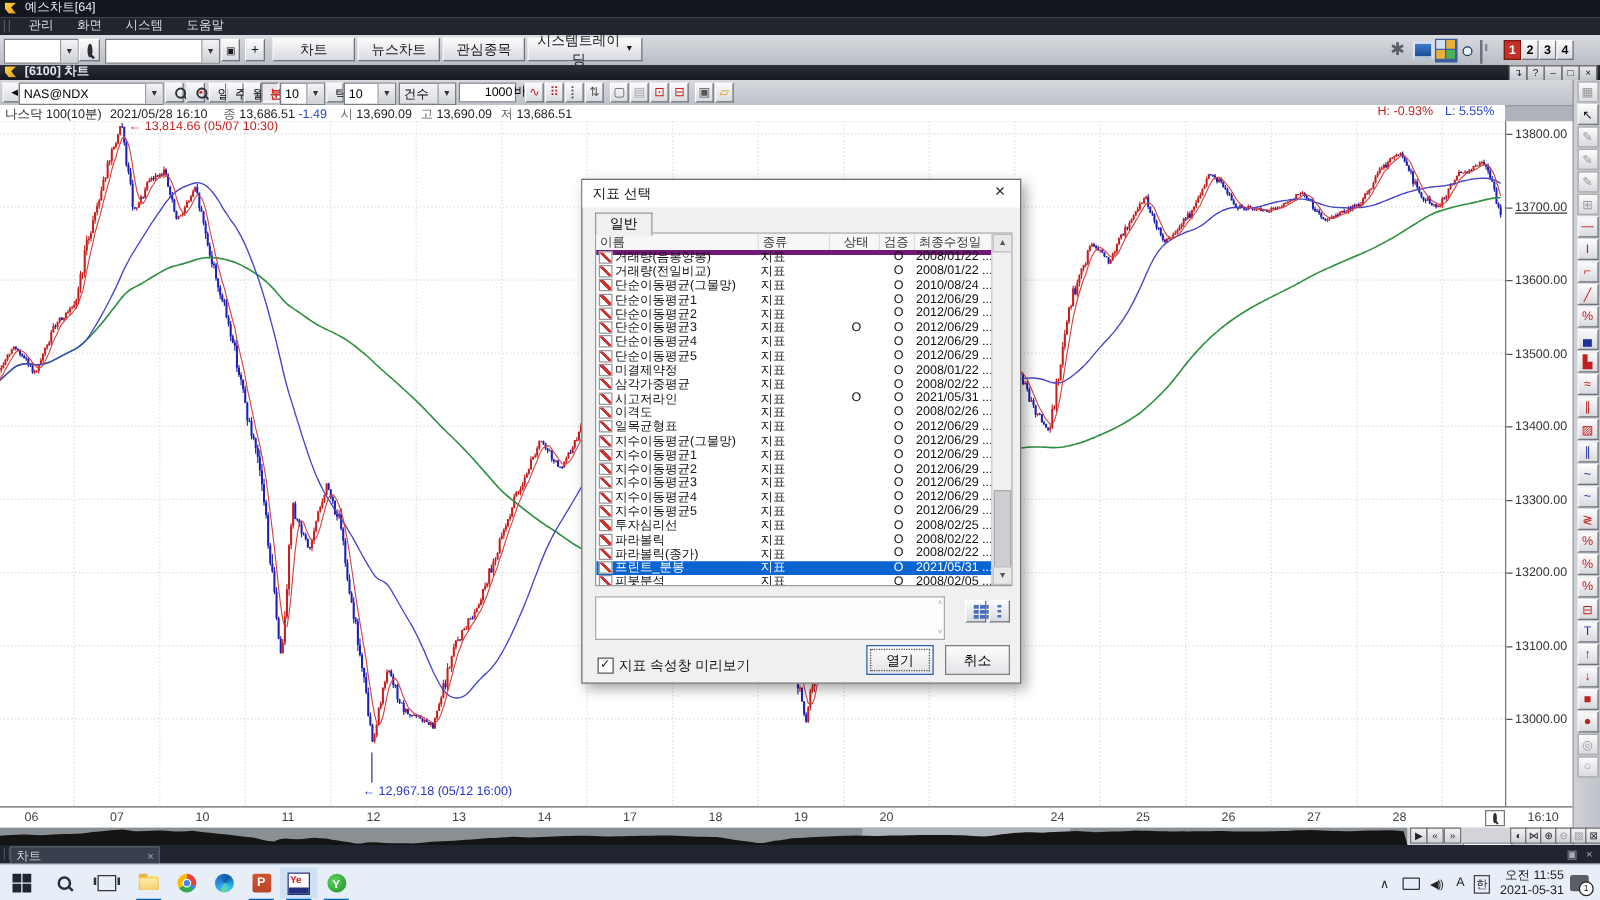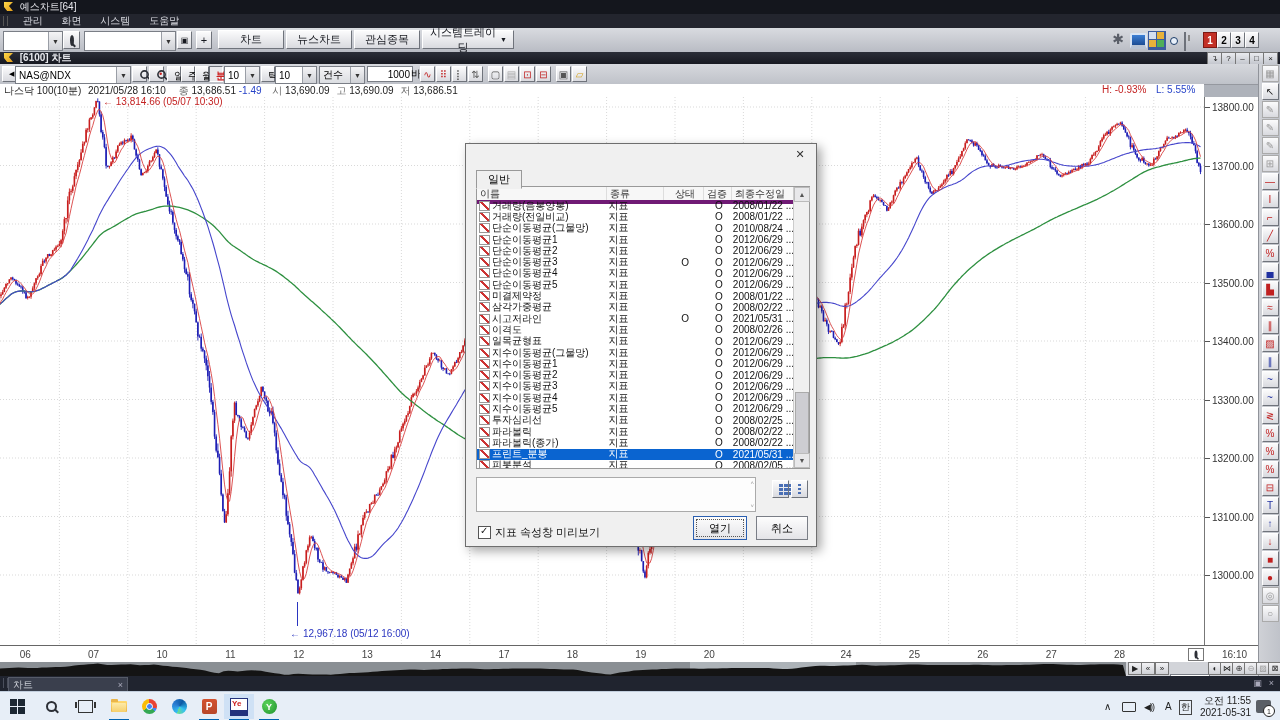--- a/index.html
+++ b/index.html
@@ -1732,21 +1732,21 @@
         <polyline points="-9.0,216.2 -7.3,213.2 -5.7,212.3 -4.0,210.6 -2.3,209.4 -0.7,207.7 1.0,206.2 2.7,204.8 4.3,203.2 6.0,201.6 7.7,200.2 9.4,198.7 11.0,197.3 12.7,196.2 14.4,195.4 16.0,194.8 17.7,194.4 19.4,194.1 21.0,193.9 22.7,194.0 24.4,194.0 26.0,194.3 27.7,194.6 29.4,194.8 31.0,194.8 32.7,194.6 34.4,194.3 36.0,193.9 37.7,193.4 39.4,192.8 41.0,192.1 42.7,191.2 44.4,190.4 46.1,189.5 47.7,188.6 49.4,187.7 51.1,186.9 52.7,186.0 54.4,185.2 56.1,184.3 57.7,183.4 59.4,182.6 61.1,181.6 62.7,180.6 64.4,179.3 66.1,178.0 67.7,176.4 69.4,174.7 71.1,172.2 72.7,169.6 74.4,166.9 76.1,164.1 77.8,161.3 79.4,158.5 81.1,155.5 82.8,152.4 84.4,149.4 86.1,146.2 87.8,143.0 89.4,139.6 91.1,136.3 92.8,132.9 94.4,129.3 96.1,125.5 97.8,121.6 99.4,118.1 101.1,114.8 102.8,111.6 104.4,108.6 106.1,105.8 107.8,103.1 109.4,100.4 111.1,97.7 112.8,95.0 114.5,92.4 116.1,89.7 117.8,87.0 119.5,84.3 121.1,81.7 122.8,79.3 124.5,76.8 126.1,74.3 127.8,72.0 129.5,69.5 131.1,67.1 132.8,64.8 134.5,62.7 136.1,60.8 137.8,59.0 139.5,57.4 141.1,56.1 142.8,54.9 144.5,53.9 146.2,52.9 147.8,52.2 149.5,51.6 151.2,50.9 152.8,50.3 154.5,49.8 156.2,49.4 157.8,49.2 159.5,49.3 161.2,49.7 162.8,50.4 164.5,51.3 166.2,52.7 167.8,54.3 169.5,56.2 171.2,58.2 172.8,60.4 174.5,63.0 176.2,65.8 177.8,68.7 179.5,71.4 181.2,73.9 182.9,76.4 184.5,79.0 186.2,81.2 187.9,83.5 189.5,86.2 191.2,89.1 192.9,92.1 194.5,95.3 196.2,98.9 197.9,102.8 199.5,106.8 201.2,111.1 202.9,115.5 204.5,120.0 206.2,124.7 207.9,129.6 209.5,134.8 211.2,140.3 212.9,146.0 214.6,152.0 216.2,158.1 217.9,164.3 219.6,170.6 221.2,177.3 222.9,184.4 224.6,191.6 226.2,198.8 227.9,205.6 229.6,212.1 231.2,217.8 232.9,223.3 234.6,228.5 236.2,234.0 237.9,239.5 239.6,244.7 241.2,250.1 242.9,255.3 244.6,260.4 246.2,265.4 247.9,270.3 249.6,274.9 251.3,279.4 252.9,283.4 254.6,287.1 256.3,290.7 257.9,294.0 259.6,297.2 261.3,300.0 262.9,302.7 264.6,305.4 266.3,308.1 267.9,310.9 269.6,313.3 271.3,315.7 272.9,318.2 274.6,320.7 276.3,323.3 277.9,326.0 279.6,328.9 281.3,331.6 283.0,334.7 284.6,337.5 286.3,340.7 288.0,343.8 289.6,346.8 291.3,349.7 293.0,352.7 294.6,355.5 296.3,358.2 298.0,361.1 299.6,363.4 301.3,365.2 303.0,366.4 304.6,367.2 306.3,368.0 308.0,369.1 309.6,370.4 311.3,372.5 313.0,375.0 314.6,378.1 316.3,380.8 318.0,383.8 319.7,386.8 321.3,389.6 323.0,392.6 324.7,395.4 326.3,398.2 328.0,401.0 329.7,403.9 331.3,406.9 333.0,410.2 334.7,413.6 336.3,417.1 338.0,420.8 339.7,424.5 341.3,428.5 343.0,432.4 344.7,436.2 346.3,440.0 348.0,443.4 349.7,446.6 351.4,449.8 353.0,452.6 354.7,455.0 356.4,457.0 358.0,458.5 359.7,459.8 361.4,460.7 363.0,461.1 364.7,461.4 366.4,461.4 368.0,461.1 369.7,460.5 371.4,459.7 373.0,458.6 374.7,457.0 376.4,455.2 378.0,453.2 379.7,451.1 381.4,449.2 383.0,447.4 384.7,445.7 386.4,444.1 388.1,442.5 389.7,441.0 391.4,439.3 393.1,437.6 394.7,435.5 396.4,433.4 398.1,431.0 399.7,428.2 401.4,425.5 403.1,422.4 404.7,419.4 406.4,416.1 408.1,412.8 409.7,409.3 411.4,405.7 413.1,402.0 414.7,398.2 416.4,394.4 418.1,390.5 419.8,386.4 421.4,382.3 423.1,378.0 424.8,373.6 426.4,369.1 428.1,364.7 429.8,360.4 431.4,356.0 433.1,351.7 434.8,347.7 436.4,343.7 438.1,340.1 439.8,336.5 441.4,333.2 443.1,330.1 444.8,327.1 446.4,324.2 448.1,321.4 449.8,318.6 451.4,315.9 453.1,313.0 454.8,310.3 456.5,307.5 458.1,304.6 459.8,301.8 461.5,299.0 463.1,296.1 464.8,293.2 466.5,290.5 468.1,287.8 469.8,284.9 471.5,282.3 473.1,279.6 474.8,277.1 476.5,274.6 478.1,272.2 479.8,270.0 481.5,267.8 483.1,265.7 484.8,263.6 486.5,261.6 488.2,259.6 489.8,257.7 491.5,256.1 493.2,254.4 494.8,252.8 496.5,251.3 498.2,249.9 499.8,248.7 501.5,247.6 503.2,246.7 504.8,245.9 506.5,245.2 508.2,244.7 509.8,244.3 511.5,244.1 513.2,244.0 514.8,243.8 516.5,243.4 518.2,243.1 519.8,242.7 521.5,242.1 523.2,241.4 524.9,240.8 526.5,240.0 528.2,239.1 529.9,238.2 531.5,237.3 533.2,236.6 534.9,235.9 536.5,235.1 538.2,234.4 539.9,233.7 541.5,233.0 543.2,232.5 544.9,232.0 546.5,231.5 548.2,231.1 549.9,230.8 551.5,230.5 553.2,230.2 554.9,229.9 556.6,229.5 558.2,229.3 559.9,229.0 561.6,228.8 563.2,228.5 564.9,228.3 566.6,228.1 568.2,228.0 569.9,228.1 571.6,228.1 573.2,228.2 574.9,228.3 576.6,228.5 578.2,228.6 579.9,228.7 581.6,228.9 583.2,229.1 584.9,229.2 586.6,229.4 588.2,229.5 589.9,229.6 591.6,229.8 593.3,229.9 594.9,230.0 596.6,230.3 598.3,230.6 599.9,230.9 601.6,231.4 603.3,231.9 604.9,232.6 606.6,233.1 608.3,233.9 609.9,234.8 611.6,235.9 613.3,237.3 614.9,238.9 616.6,240.9 618.3,243.1 619.9,245.4 621.6,248.2 623.3,251.2 625.0,254.2 626.6,257.6 628.3,261.1 630.0,264.9 631.6,268.9 633.3,273.0 635.0,277.6 636.6,282.1 638.3,287.1 640.0,292.0 641.6,297.2 643.3,302.7 645.0,308.2 646.6,313.6 648.3,318.6 650.0,323.4 651.6,327.9 653.3,332.1 655.0,336.1 656.6,339.5 658.3,342.8 660.0,345.7 661.7,348.5 663.3,350.9 665.0,353.1 666.7,355.1 668.3,356.8 670.0,358.2 671.7,359.3 673.3,360.3 675.0,361.3 676.7,362.1 678.3,362.8 680.0,363.4 681.7,363.9 683.3,364.3 685.0,364.5 686.7,364.7 688.3,364.6 690.0,364.4 691.7,364.0 693.4,363.2 695.0,362.2 696.7,360.7 698.4,359.1 700.0,357.2 701.7,354.9 703.4,352.2 705.0,349.5 706.7,346.4 708.4,343.1 710.0,339.5 711.7,335.6 713.4,331.7 715.0,327.3 716.7,322.9 718.4,318.1 720.0,313.3 721.7,308.2 723.4,302.8 725.0,297.3 726.7,292.0 728.4,287.0 730.1,282.1 731.7,277.5 733.4,273.2 735.1,269.2 736.7,265.5 738.4,262.0 740.1,258.9 741.7,255.8 743.4,253.1 745.1,250.6 746.7,248.2 748.4,246.0 750.1,244.2 751.7,242.4 753.4,240.8 755.1,239.0 756.7,237.4 758.4,235.8 760.1,234.2 761.8,232.7 763.4,231.1 765.1,229.7 766.8,228.4 768.4,227.1 770.1,225.8 771.8,224.6 773.4,223.4 775.1,222.3 776.8,221.1 778.4,220.1 780.1,219.0 781.8,218.1 783.4,217.1 785.1,216.3 786.8,215.4 788.4,214.6 790.1,213.9 791.8,213.1 793.4,212.5 795.1,211.9 796.8,211.3 798.5,210.7 800.1,210.2 801.8,209.7 803.5,209.2 805.1,208.8 806.8,208.5 808.5,208.1 810.1,207.7 811.8,207.3 813.5,207.0 815.1,206.5 816.8,206.2 818.5,205.9 820.1,205.7 821.8,205.5 823.5,205.4 825.1,205.4 826.8,205.4 828.5,205.6 830.2,205.8 831.8,206.0 833.5,206.4 835.2,206.8 836.8,207.5 838.5,208.0 840.2,208.7 841.8,209.0 843.5,209.4 845.2,209.3 846.8,209.3 848.5,209.0 850.2,208.5 851.8,207.7 853.5,206.8 855.2,205.7 856.8,204.6 858.5,203.2 860.2,202.0 861.8,200.6 863.5,199.1 865.2,197.5 866.9,195.9 868.5,194.3 870.2,192.4 871.9,190.5 873.5,188.5 875.2,186.5 876.9,184.5 878.5,182.7 880.2,180.7 881.9,178.8 883.5,177.0 885.2,175.2 886.9,173.4 888.5,171.6 890.2,169.7 891.9,167.7 893.5,165.6 895.2,163.3 896.9,161.0 898.6,158.5 900.2,155.9 901.9,153.3 903.6,150.3 905.2,147.3 906.9,144.1 908.6,140.7 910.2,137.3 911.9,133.8 913.6,130.1 915.2,126.4 916.9,122.5 918.6,118.8 920.2,115.2 921.9,112.0 923.6,108.9 925.2,106.4 926.9,103.8 928.6,101.7 930.2,99.9 931.9,98.3 933.6,97.0 935.3,95.8 936.9,94.7 938.6,93.8 940.3,92.7 941.9,91.9 943.6,91.1 945.3,90.3 946.9,89.5 948.6,88.8 950.3,88.2 951.9,87.7 953.6,87.1 955.3,86.5 956.9,85.7 958.6,84.8 960.3,83.9 961.9,82.9 963.6,81.7 965.3,80.4 967.0,78.9 968.6,77.5 970.3,76.2 972.0,74.9 973.6,73.9 975.3,72.9 977.0,72.0 978.6,71.2 980.3,70.6 982.0,70.0 983.6,69.6 985.3,69.2 987.0,69.0 988.6,69.0 990.3,69.0 992.0,69.0 993.6,69.1 995.3,69.2 997.0,69.5 998.6,69.5 1000.3,69.4 1002.0,69.3 1003.7,69.1 1005.3,68.8 1007.0,68.4 1008.7,68.0 1010.3,67.5 1012.0,67.0 1013.7,66.6 1015.3,66.1 1017.0,65.6 1018.7,65.2 1020.3,64.8 1022.0,64.4 1023.7,64.1 1025.3,63.8 1027.0,63.5 1028.7,63.3 1030.3,63.1 1032.0,62.8 1033.7,62.6 1035.4,62.5 1037.0,62.4 1038.7,62.3 1040.4,62.3 1042.0,62.3 1043.7,62.5 1045.4,62.8 1047.0,63.3 1048.7,63.7 1050.4,64.2 1052.0,64.8 1053.7,65.3 1055.4,65.8 1057.0,66.4 1058.7,66.9 1060.4,67.5 1062.0,67.9 1063.7,68.3 1065.4,68.5 1067.0,68.8 1068.7,68.9 1070.4,69.0 1072.1,69.1 1073.7,69.2 1075.4,69.2 1077.1,69.3 1078.7,69.3 1080.4,69.3 1082.1,69.3 1083.7,69.2 1085.4,69.1 1087.1,69.1 1088.7,69.0 1090.4,68.8 1092.1,68.5 1093.7,68.2 1095.4,67.9 1097.1,67.5 1098.7,67.1 1100.4,66.6 1102.1,66.0 1103.8,65.4 1105.4,64.7 1107.1,64.1 1108.8,63.5 1110.4,62.8 1112.1,62.1 1113.8,61.4 1115.4,60.7 1117.1,60.1 1118.8,59.4 1120.4,58.7 1122.1,58.1 1123.8,57.6 1125.4,57.0 1127.1,56.5 1128.8,56.1 1130.4,55.6 1132.1,55.1 1133.8,54.8 1135.4,54.4 1137.1,54.1 1138.8,53.7 1140.5,53.4 1142.1,53.1 1143.8,52.8 1145.5,52.6 1147.1,52.4 1148.8,52.3 1150.5,52.1 1152.1,52.0 1153.8,51.8 1155.5,51.6 1157.1,51.3 1158.8,51.0 1160.5,50.6 1162.1,50.2 1163.8,49.8 1165.5,49.3 1167.1,48.7 1168.8,48.2 1170.5,47.8 1172.2,47.4 1173.8,47.1 1175.5,46.7 1177.2,46.4 1178.8,46.1 1180.5,46.0 1182.2,45.8 1183.8,45.7 1185.5,45.6 1187.2,45.6 1188.8,45.6 1190.5,45.8 1192.2,46.1 1193.8,46.5 1195.5,47.0 1197.2,47.9 1198.8,48.7 1200.5,49.7 " fill="none" stroke="#4646cc" stroke-width="1.1"></polyline>
         <polyline points="-9.0,216.2 -7.3,213.2 -5.7,212.3 -4.0,210.6 -2.3,209.4 -0.7,207.7 1.0,204.5 2.7,202.0 4.3,198.7 6.0,195.6 7.7,192.6 9.4,189.8 11.0,187.0 12.7,184.8 14.4,183.6 16.0,183.5 17.7,183.8 19.4,184.9 21.0,186.5 22.7,188.7 24.4,190.7 26.0,193.1 27.7,195.1 29.4,196.8 31.0,197.5 32.7,196.9 34.4,195.4 36.0,192.1 37.7,188.7 39.4,184.9 41.0,180.7 42.7,176.1 44.4,172.5 46.1,169.1 47.7,165.4 49.4,162.3 51.1,160.4 52.7,158.6 54.4,156.7 56.1,154.8 57.7,153.5 59.4,151.4 61.1,149.1 62.7,145.9 64.4,140.8 66.1,136.0 67.7,128.4 69.4,119.7 71.1,111.5 72.7,104.1 74.4,96.9 76.1,88.9 77.8,83.0 79.4,77.7 81.1,71.3 82.8,64.2 84.4,58.5 86.1,51.8 87.8,45.9 89.4,39.1 91.1,33.2 92.8,28.4 94.4,22.6 96.1,17.8 97.8,13.3 99.4,12.4 101.1,14.9 102.8,18.6 104.4,25.2 106.1,36.0 107.8,46.9 109.4,55.5 111.1,60.6 112.8,63.9 114.5,65.8 116.1,63.4 117.8,59.9 119.5,56.3 121.1,52.9 122.8,50.6 124.5,47.6 126.1,45.9 127.8,44.9 129.5,44.2 131.1,43.1 132.8,42.4 134.5,43.9 136.1,46.3 137.8,49.7 139.5,54.5 141.1,61.1 142.8,66.6 144.5,70.5 146.2,73.0 147.8,74.1 149.5,72.8 151.2,70.4 152.8,67.8 154.5,64.6 156.2,61.0 157.8,59.0 159.5,59.9 161.2,61.3 162.8,64.9 164.5,70.5 166.2,78.4 167.8,86.7 169.5,94.2 171.2,101.3 172.8,108.6 174.5,115.8 176.2,122.4 177.8,128.4 179.5,133.5 181.2,140.5 182.9,146.6 184.5,153.2 186.2,159.5 187.9,165.6 189.5,174.3 191.2,181.9 192.9,189.3 194.5,196.3 196.2,204.4 197.9,214.3 199.5,221.5 201.2,229.6 202.9,237.4 204.5,245.3 206.2,252.4 207.9,259.1 209.5,267.5 211.2,276.4 212.9,286.6 214.6,299.6 216.2,313.8 217.9,327.3 219.6,341.6 221.2,357.1 222.9,373.6 224.6,387.9 226.2,398.5 227.9,404.5 229.6,404.2 231.2,394.5 232.9,379.4 234.6,359.5 236.2,342.9 237.9,330.0 239.6,321.3 241.2,319.8 242.9,321.0 244.6,325.7 246.2,329.5 247.9,333.3 249.6,335.5 251.3,335.2 252.9,333.4 254.6,329.7 256.3,324.3 257.9,318.1 259.6,311.9 261.3,305.6 262.9,301.3 264.6,299.4 266.3,298.7 267.9,300.3 269.6,303.3 271.3,307.3 272.9,312.6 274.6,318.4 276.3,326.7 277.9,335.4 279.6,345.6 281.3,357.4 283.0,369.4 284.6,380.1 286.3,391.1 288.0,401.2 289.6,411.1 291.3,421.1 293.0,430.9 294.6,443.5 296.3,454.2 298.0,465.7 299.6,474.6 301.3,480.9 303.0,483.0 304.6,481.3 306.3,476.4 308.0,468.5 309.6,460.0 311.3,452.9 313.0,448.7 314.6,446.2 316.3,445.8 318.0,448.1 319.7,452.2 321.3,456.5 323.0,461.3 324.7,464.5 326.3,468.4 328.0,470.5 329.7,472.2 331.3,473.8 333.0,474.4 334.7,475.2 336.3,475.8 338.0,476.6 339.7,477.2 341.3,478.1 343.0,479.3 344.7,480.3 346.3,481.6 348.0,481.2 349.7,479.9 351.4,477.6 353.0,473.9 354.7,468.7 356.4,463.2 358.0,456.5 359.7,450.7 361.4,444.3 363.0,437.6 364.7,431.9 366.4,425.6 368.0,421.8 369.7,416.8 371.4,413.1 373.0,410.6 374.7,407.7 376.4,404.9 378.0,402.1 379.7,399.7 381.4,396.9 383.0,393.7 384.7,391.3 386.4,387.3 388.1,383.0 389.7,379.2 391.4,374.0 393.1,369.7 394.7,364.6 396.4,360.6 398.1,356.1 399.7,350.2 401.4,345.8 403.1,340.1 404.7,335.3 406.4,330.0 408.1,325.1 409.7,320.9 411.4,315.7 413.1,310.8 414.7,306.3 416.4,302.3 418.1,298.0 419.8,294.0 421.4,290.9 423.1,287.8 424.8,283.5 426.4,279.2 428.1,275.3 429.8,271.4 431.4,267.1 433.1,263.4 434.8,261.2 436.4,260.1 438.1,259.5 439.8,259.8 441.4,262.2 443.1,264.9 444.8,267.1 446.4,269.6 448.1,271.8 449.8,274.0 451.4,274.3 453.1,273.8 454.8,272.8 456.5,271.0 458.1,268.4 459.8,264.8 461.5,261.8 463.1,258.3 464.8,254.7 466.5,251.4 468.1,248.1 469.8,244.4 471.5,240.8 473.1,238.0 474.8,235.8 476.5,233.5 478.1,231.8 479.8,230.8 481.5,229.5 483.1,228.5 484.8,227.5 486.5,225.6 488.2,223.9 489.8,222.6 491.5,221.9 493.2,220.6 494.8,219.9 496.5,220.1 498.2,220.4 499.8,222.2 501.5,223.5 503.2,225.7 504.8,228.2 506.5,230.5 508.2,233.8 509.8,236.1 511.5,239.1 513.2,241.9 514.8,244.1 516.5,245.8 518.2,246.7 519.8,247.1 521.5,246.1 523.2,244.4 524.9,243.2 526.5,241.8 528.2,239.8 529.9,237.7 531.5,236.1 533.2,235.2 534.9,233.5 536.5,231.8 538.2,230.3 539.9,228.7 541.5,227.4 543.2,225.7 544.9,224.2 546.5,223.2 548.2,221.9 549.9,221.3 551.5,220.4 553.2,219.5 554.9,218.6 556.6,217.6 558.2,217.3 559.9,216.4 561.6,215.9 563.2,215.3 564.9,214.8 566.6,214.3 568.2,214.1 569.9,214.9 571.6,216.4 573.2,218.1 574.9,220.0 576.6,222.6 578.2,225.3 579.9,227.6 581.6,230.0 583.2,232.7 584.9,235.6 586.6,238.1 588.2,240.8 589.9,243.4 591.6,246.2 593.3,248.2 594.9,250.4 596.6,252.8 598.3,255.0 599.9,257.1 601.6,258.9 603.3,260.9 604.9,263.3 606.6,264.7 608.3,266.3 609.9,268.7 611.6,272.3 613.3,278.4 614.9,284.3 616.6,294.1 618.3,304.0 619.9,313.7 621.6,325.2 623.3,336.4 625.0,346.7 626.6,356.6 628.3,365.8 630.0,377.4 631.6,386.5 633.3,394.4 635.0,405.7 636.6,413.9 638.3,425.2 640.0,433.3 641.6,442.3 643.3,452.2 645.0,459.9 646.6,465.8 648.3,466.1 650.0,465.9 651.6,461.5 653.3,453.5 655.0,442.7 656.6,430.3 658.3,419.4 660.0,406.0 661.7,395.1 663.3,383.5 665.0,371.9 666.7,362.8 668.3,352.8 670.0,343.5 671.7,332.7 673.3,323.3 675.0,316.2 676.7,308.8 678.3,302.6 680.0,298.5 681.7,295.3 683.3,292.8 685.0,288.4 686.7,285.0 688.3,281.3 690.0,277.0 691.7,273.2 693.4,269.3 695.0,265.7 696.7,262.5 698.4,259.4 700.0,256.2 701.7,252.5 703.4,248.7 705.0,245.3 706.7,241.7 708.4,238.2 710.0,235.2 711.7,232.7 713.4,229.9 715.0,228.4 716.7,226.4 718.4,225.3 720.0,223.8 721.7,222.7 723.4,221.7 725.0,220.0 726.7,218.7 728.4,217.5 730.1,216.7 731.7,216.1 733.4,216.4 735.1,217.5 736.7,218.2 738.4,219.4 740.1,220.2 741.7,221.5 743.4,222.5 745.1,223.0 746.7,224.4 748.4,224.9 750.1,225.7 751.7,225.5 753.4,224.9 755.1,224.0 756.7,222.1 758.4,220.9 760.1,219.0 761.8,217.7 763.4,215.6 765.1,214.1 766.8,213.1 768.4,211.4 770.1,209.9 771.8,208.1 773.4,207.1 775.1,206.0 776.8,204.4 778.4,203.2 780.1,201.8 781.8,200.6 783.4,198.9 785.1,197.5 786.8,196.0 788.4,194.4 790.1,193.8 791.8,193.0 793.4,193.1 795.1,193.2 796.8,193.7 798.5,194.0 800.1,194.5 801.8,195.1 803.5,195.2 805.1,195.1 806.8,195.7 808.5,196.7 810.1,196.9 811.8,197.4 813.5,198.3 815.1,199.4 816.8,200.1 818.5,202.0 820.1,204.0 821.8,206.5 823.5,210.4 825.1,214.0 826.8,218.1 828.5,222.2 830.2,226.3 831.8,229.6 833.5,232.4 835.2,235.6 836.8,238.5 838.5,240.5 840.2,242.4 841.8,241.7 843.5,239.7 845.2,233.9 846.8,227.5 848.5,218.8 850.2,208.1 851.8,198.1 853.5,186.8 855.2,177.0 856.8,167.2 858.5,157.0 860.2,150.0 861.8,143.2 863.5,137.0 865.2,131.8 866.9,126.3 868.5,123.0 870.2,117.2 871.9,112.3 873.5,108.1 875.2,105.2 876.9,102.9 878.5,101.1 880.2,101.0 881.9,101.8 883.5,103.4 885.2,104.9 886.9,106.9 888.5,108.2 890.2,108.7 891.9,108.6 893.5,107.0 895.2,104.5 896.9,100.6 898.6,97.3 900.2,93.9 901.9,90.8 903.6,87.9 905.2,85.5 906.9,82.9 908.6,79.7 910.2,77.2 911.9,74.0 913.6,71.3 915.2,68.5 916.9,66.0 918.6,65.4 920.2,65.9 921.9,67.3 923.6,69.8 925.2,73.7 926.9,77.8 928.6,81.6 930.2,85.2 931.9,88.9 933.6,91.2 935.3,92.5 936.9,93.8 938.6,93.8 940.3,92.9 941.9,91.3 943.6,89.7 945.3,87.9 946.9,85.4 948.6,83.2 950.3,80.7 951.9,79.0 953.6,76.7 955.3,74.4 956.9,72.2 958.6,69.4 960.3,67.0 961.9,63.1 963.6,59.9 965.3,56.2 967.0,52.4 968.6,49.4 970.3,46.7 972.0,45.3 973.6,44.8 975.3,44.8 977.0,45.8 978.6,47.4 980.3,49.2 982.0,51.4 983.6,53.1 985.3,56.0 987.0,58.9 988.6,61.5 990.3,64.2 992.0,65.7 993.6,67.3 995.3,68.5 997.0,69.3 998.6,69.2 1000.3,69.1 1002.0,69.6 1003.7,70.0 1005.3,70.0 1007.0,69.7 1008.7,70.4 1010.3,70.6 1012.0,70.7 1013.7,71.0 1015.3,71.3 1017.0,71.3 1018.7,70.9 1020.3,70.7 1022.0,70.4 1023.7,69.8 1025.3,69.1 1027.0,68.5 1028.7,67.8 1030.3,67.0 1032.0,66.0 1033.7,65.1 1035.4,64.1 1037.0,62.9 1038.7,61.8 1040.4,60.6 1042.0,59.5 1043.7,59.0 1045.4,58.9 1047.0,59.6 1048.7,60.4 1050.4,62.4 1052.0,64.8 1053.7,66.8 1055.4,68.7 1057.0,71.1 1058.7,73.7 1060.4,75.2 1062.0,76.3 1063.7,77.3 1065.4,77.7 1067.0,77.7 1068.7,77.2 1070.4,76.4 1072.1,75.5 1073.7,74.6 1075.4,74.1 1077.1,73.4 1078.7,72.3 1080.4,71.6 1082.1,70.6 1083.7,70.0 1085.4,68.9 1087.1,68.2 1088.7,67.8 1090.4,66.4 1092.1,64.8 1093.7,63.1 1095.4,61.2 1097.1,58.8 1098.7,55.9 1100.4,53.0 1102.1,50.2 1103.8,47.0 1105.4,44.1 1107.1,40.9 1108.8,38.9 1110.4,36.9 1112.1,35.0 1113.8,33.5 1115.4,32.0 1117.1,30.6 1118.8,29.0 1120.4,27.8 1122.1,27.6 1123.8,28.1 1125.4,29.3 1127.1,31.4 1128.8,33.6 1130.4,37.7 1132.1,41.0 1133.8,44.4 1135.4,47.9 1137.1,51.4 1138.8,55.2 1140.5,57.5 1142.1,59.6 1143.8,61.7 1145.5,63.4 1147.1,64.4 1148.8,65.3 1150.5,66.0 1152.1,67.2 1153.8,66.5 1155.5,65.7 1157.1,64.5 1158.8,62.1 1160.5,59.3 1162.1,56.3 1163.8,53.9 1165.5,50.8 1167.1,47.7 1168.8,45.6 1170.5,44.0 1172.2,42.4 1173.8,41.4 1175.5,40.6 1177.2,40.3 1178.8,39.4 1180.5,38.5 1182.2,37.7 1183.8,36.4 1185.5,35.3 1187.2,34.6 1188.8,34.6 1190.5,35.3 1192.2,37.1 1193.8,39.7 1195.5,43.2 1197.2,48.4 1198.8,53.8 1200.5,59.7 " fill="none" stroke="#d84040" stroke-width="0.9"></polyline>
       </svg>
   <div class="anno high" style="left: 103.02px; top: -1.02px; color: rgb(195, 34, 34);">← 13,814.66 (05/07 10:30)</div>
       <div class="anno low" style="left: 290.116px; top: 531.305px; color: rgb(42, 53, 192);">← 12,967.18 (05/12 16:00)</div>
     </div>
   <div class="abs" id="y-axis">
       <div class="ytick" style="top: 10px;"></div>
       <div class="ylab" style="top: 5px;">13800.00</div>
       <div class="ytick" style="top: 68.5px;"></div>
-      <div class="ylab" style="top: 63.5px;">13700.00</div>
+      <div class="ylab" style="top: 63.5px; text-decoration: underline;">13700.00</div>
       <div class="ytick" style="top: 127px;"></div>
       <div class="ylab" style="top: 122px;">13600.00</div>
       <div class="ytick" style="top: 185.5px;"></div>
       <div class="ylab" style="top: 180.5px;">13500.00</div>
       <div class="ytick" style="top: 244px;"></div>
       <div class="ylab" style="top: 239px;">13400.00</div>
       <div class="ytick" style="top: 302.5px;"></div>
       <div class="ylab" style="top: 297.5px;">13300.00</div>
       <div class="ytick" style="top: 361px;"></div>
       <div class="ylab" style="top: 356px;">13200.00</div>
@@ -1887,20 +1887,21 @@
       <div>2021-05-31</div>
     </div>
     <div class="tray" style="left:1256px;">
         <span class="noti">
           <i>1</i>
         </span>
       </div>
   </div>
 
   <div class="abs" id="dialog">
+    <div id="dlg-title"><span class="t">지표 선택</span></div>
     <div id="dlg-close">✕</div>
     <div id="dlg-tab">일반</div>
     <div id="ind-list">
       <div id="ind-head">
         <span class="h-name">이름</span>
         <span class="h-type">종류</span>
         <span class="h-st">상태</span>
         <span class="h-vf">검증</span>
         <span class="h-dt">최종수정일</span>
       </div>

